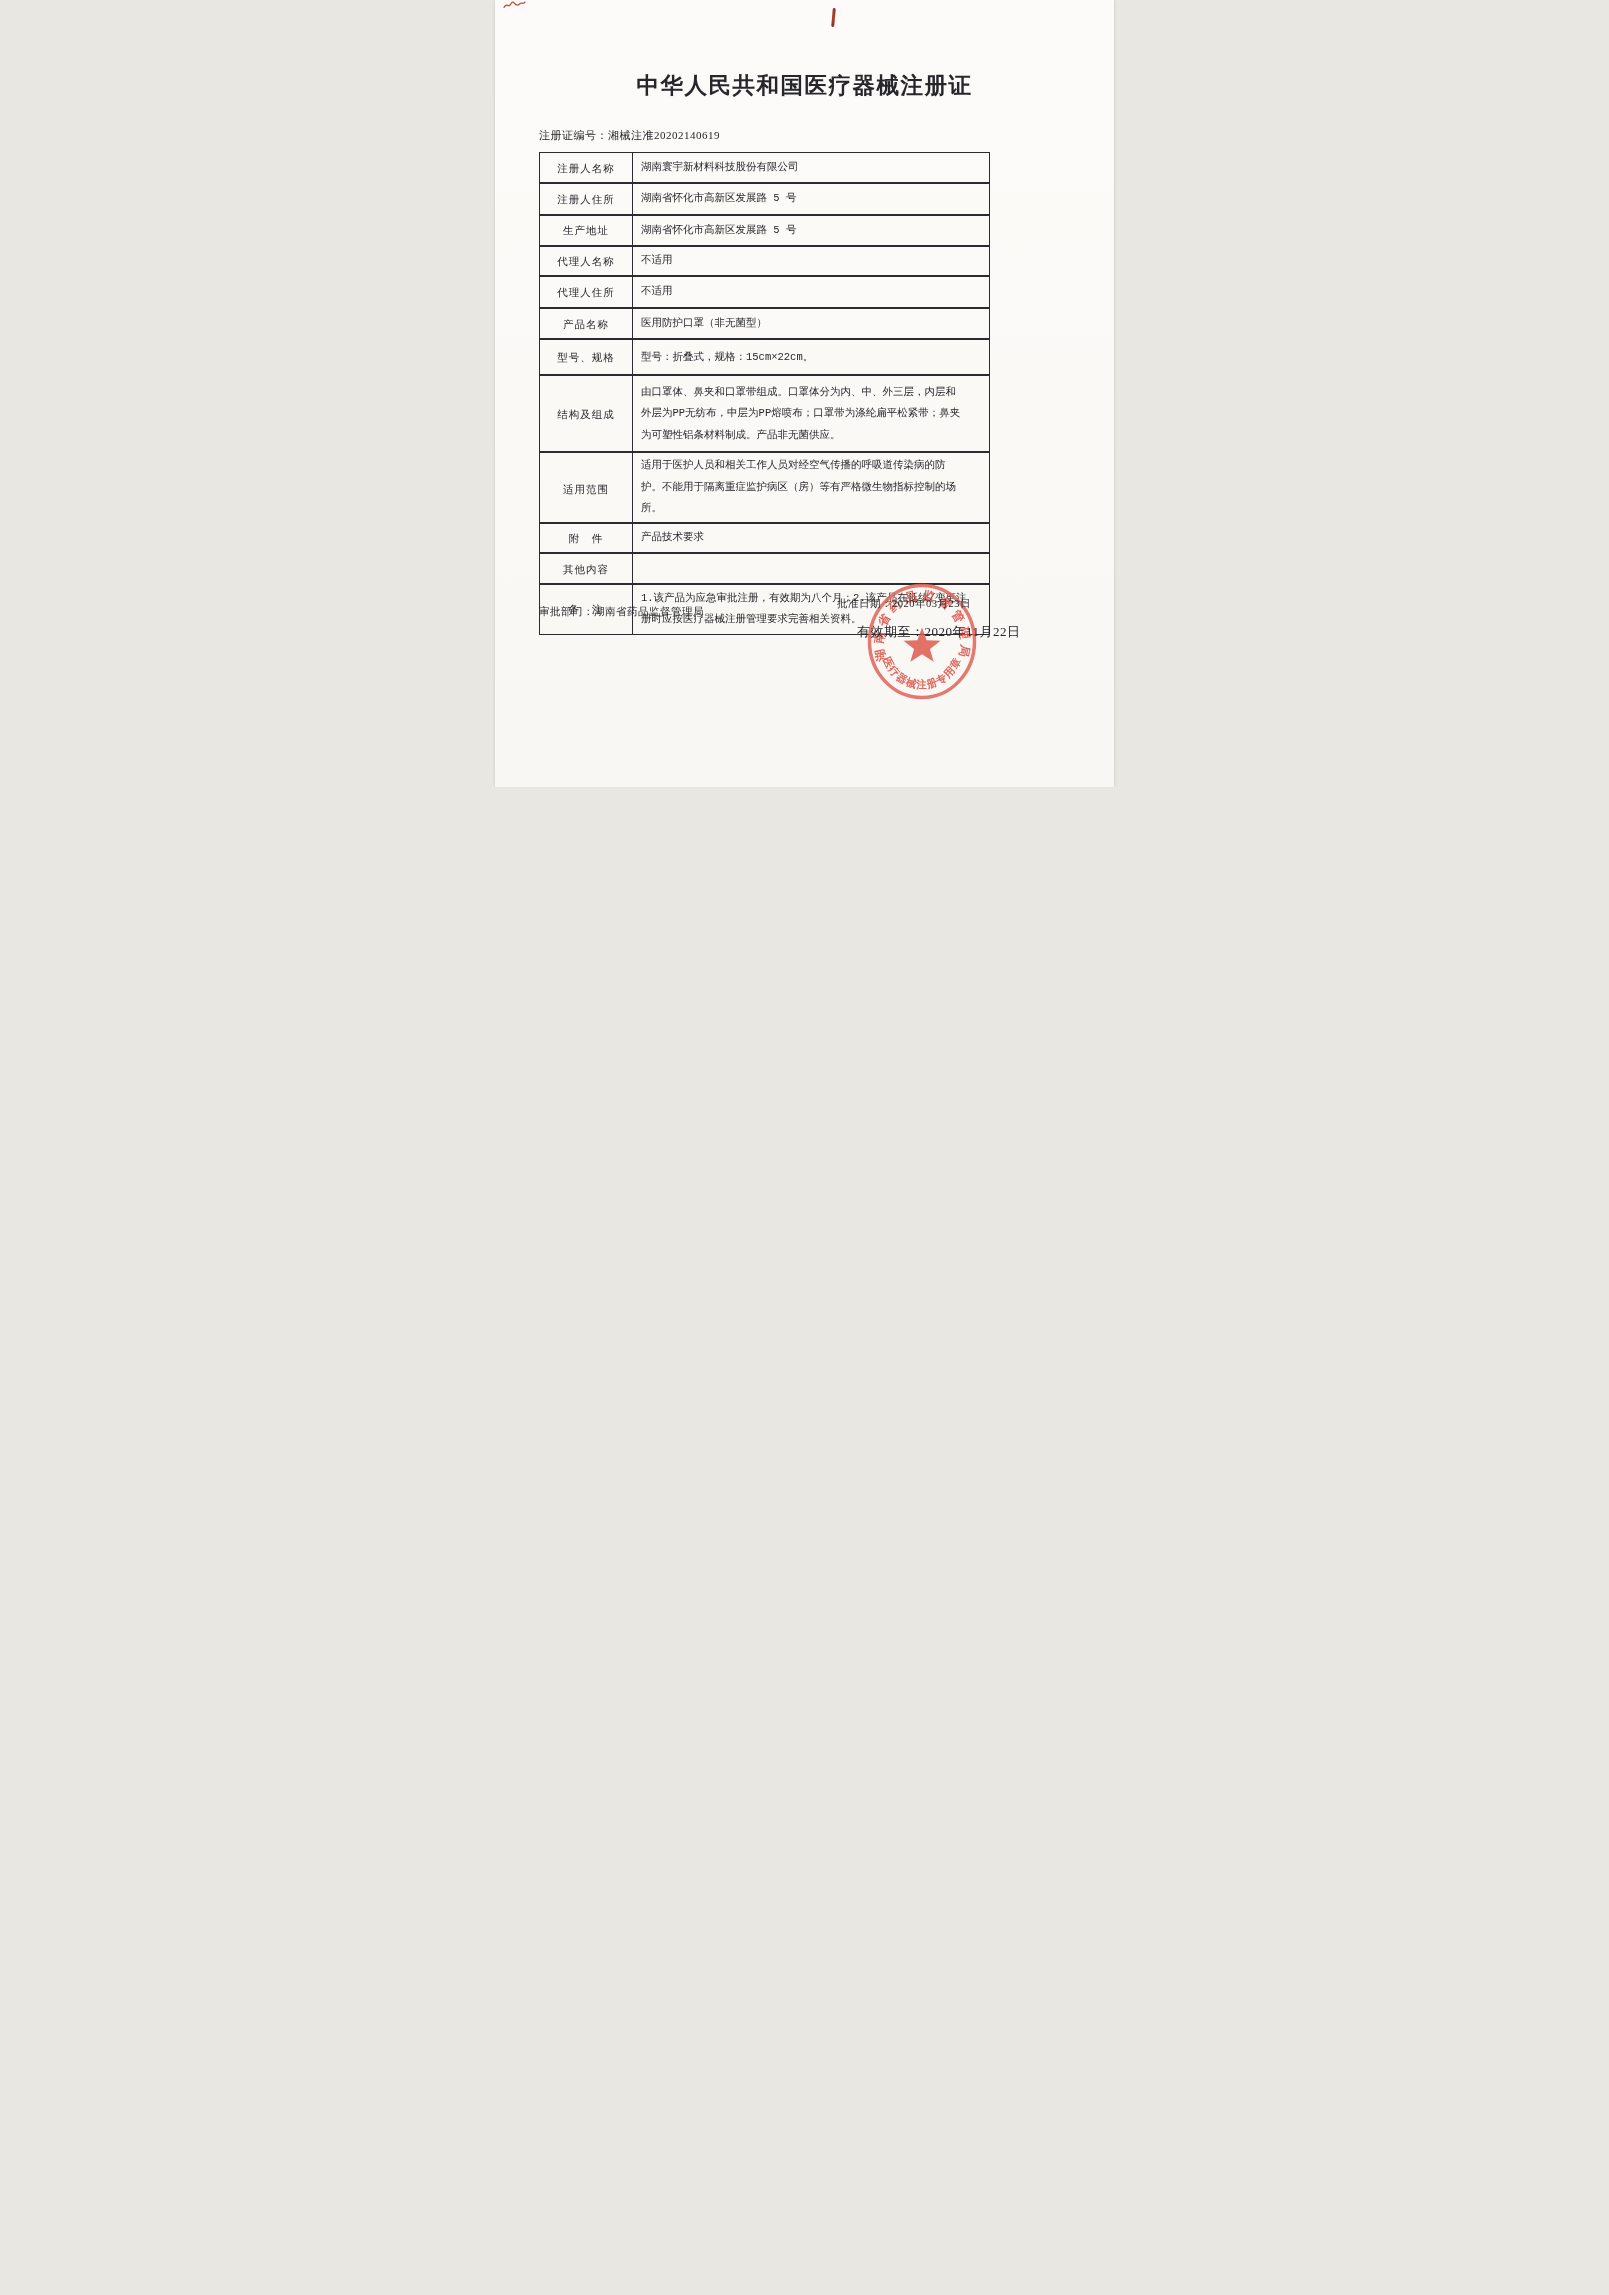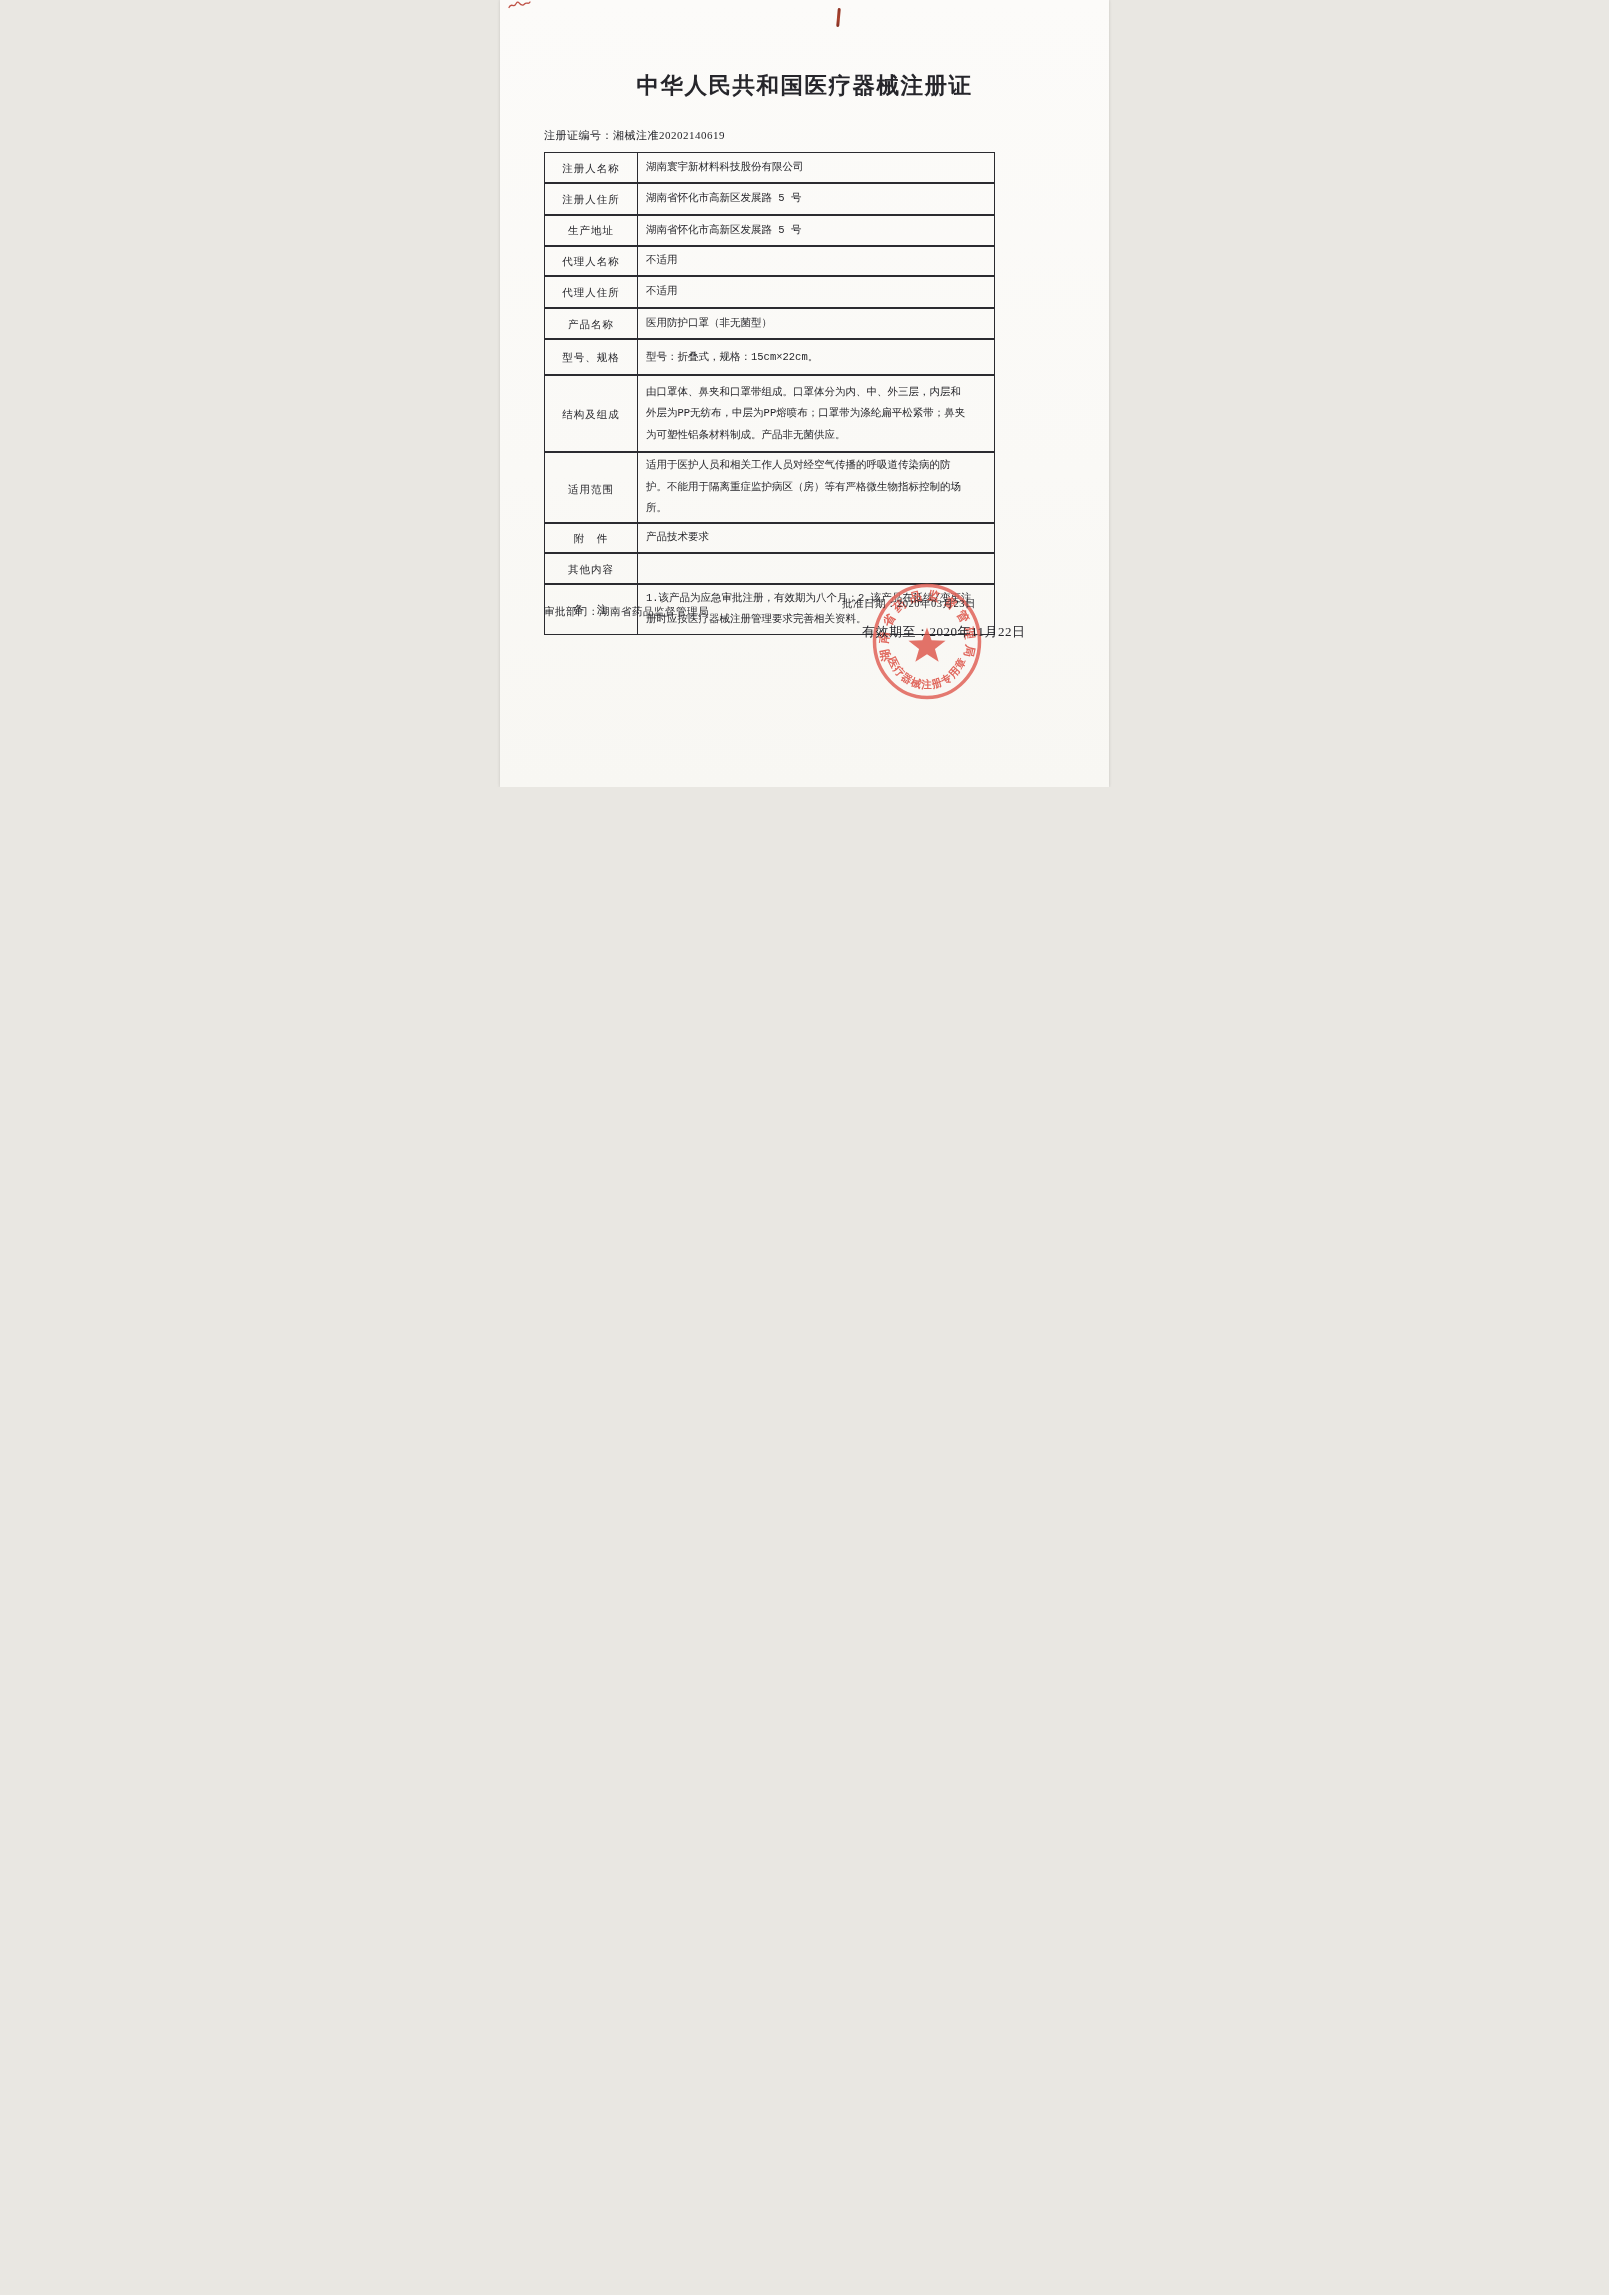--- a/index.html
+++ b/index.html
@@ -5,20 +5,21 @@
   html,body{margin:0;padding:0;background:#e9e7e2;}
   .page{
     position:relative;
     width:609px;height:787px;
     margin:0 auto;
     background:linear-gradient(180deg,#fcfbf9 0%,#faf9f6 60%,#f8f7f3 100%);
     font-family:"Liberation Serif","DejaVu Serif",serif;
     color:#26262b;
     overflow:hidden;
     box-shadow:0 0 3px rgba(0,0,0,.15);
+    padding-left:10px;
   }
   .doc-title{
     position:absolute;top:70px;left:0;width:100%;
     text-align:center;font-size:22.5px;font-weight:700;letter-spacing:1.5px;
   }
   .cert-line{
     position:absolute;left:44px;top:128px;
     font-size:11px;letter-spacing:0.5px;white-space:nowrap;
   }
   .reg-table{

